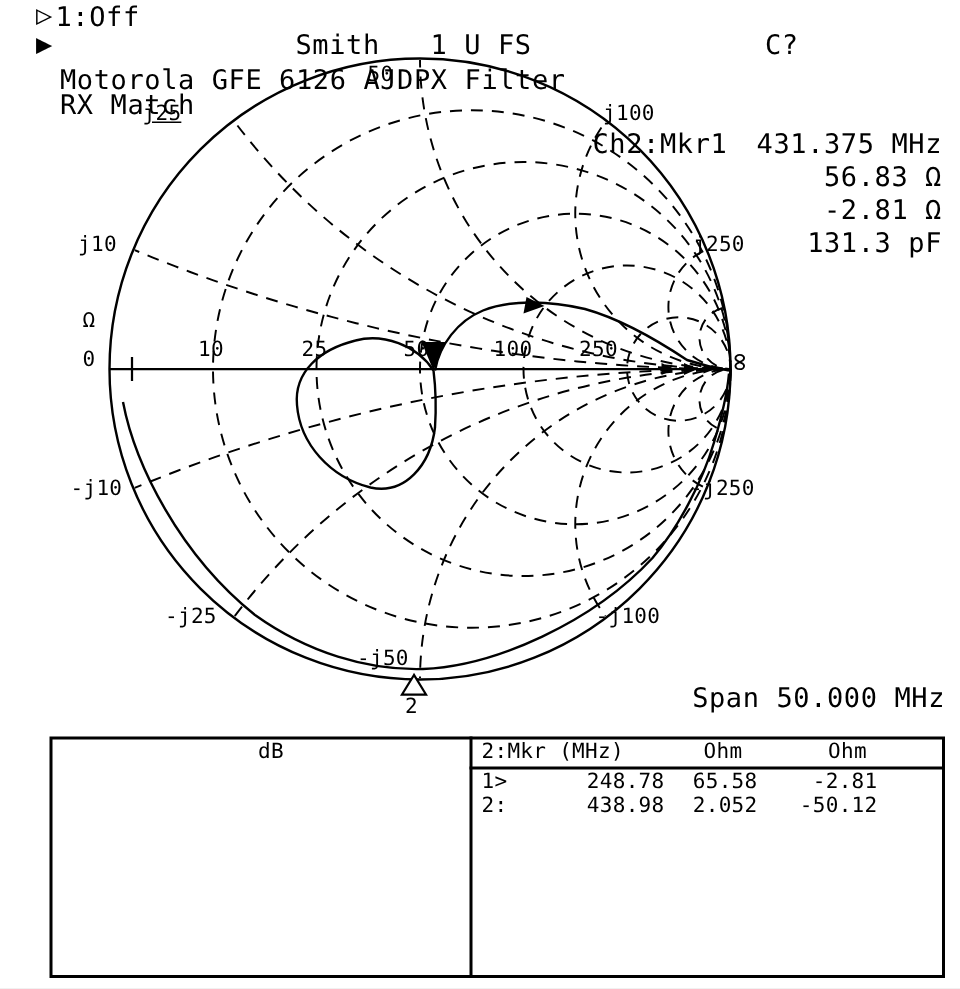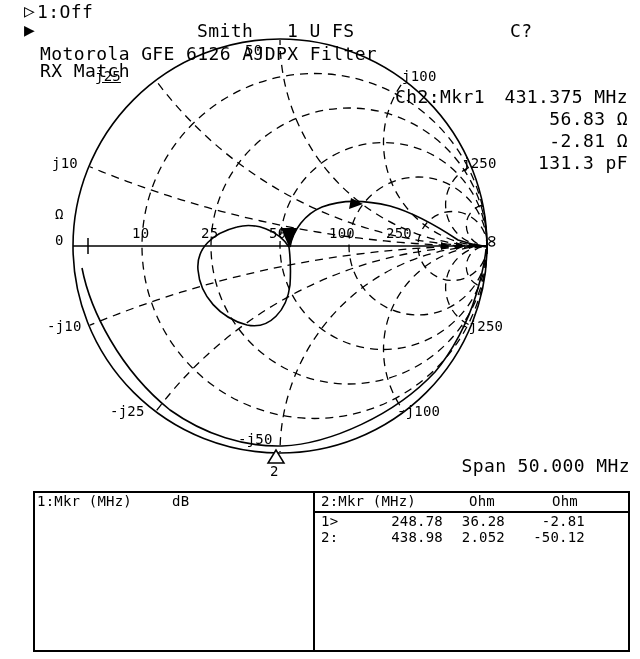--- a/index.html
+++ b/index.html
@@ -112,30 +112,29 @@
   <span class="s t17 rot90" style="left:487px;top:232px;font-size:19px;">∞</span>
 
   <span class="s t17" style="left:270px;top:464px;">2</span>
 
   <span class="s t18 ra" style="right:10px;top:457px;">Span 50.000 MHz</span>
 
   <div class="tblborder" style="left:33px;top:491px;width:597px;height:161px;"></div>
   <div class="bline" style="left:313px;top:491px;width:2px;height:161px;"></div>
   <div class="bline" style="left:313px;top:511px;width:317px;height:2px;"></div>
 
-  <span class="s t17" style="left:37px;top:494px;">1:Mkr (MHz)</span>
   <span class="s t17" style="left:172px;top:494px;">dB</span>
 
   <span class="s t17" style="left:321px;top:494px;">2:Mkr (MHz)</span>
   <span class="s t17" style="left:469px;top:494px;">Ohm</span>
   <span class="s t17" style="left:552px;top:494px;">Ohm</span>
 
   <span class="s t17" style="left:321px;top:514px;">1&gt;</span>
   <span class="s t17 ra" style="left:370px;top:514px;width:73px;">248.78</span>
-  <span class="s t17 ra" style="left:440px;top:514px;width:65px;">36.28</span>
+  <span class="s t17 ra" style="left:440px;top:514px;width:65px;">65.58</span>
   <span class="s t17 ra" style="left:515px;top:514px;width:70px;">-2.81</span>
 
   <span class="s t17" style="left:321px;top:530px;">2:</span>
   <span class="s t17 ra" style="left:370px;top:530px;width:73px;">438.98</span>
   <span class="s t17 ra" style="left:440px;top:530px;width:65px;">2.052</span>
   <span class="s t17 ra" style="left:515px;top:530px;width:70px;">-50.12</span>
 
 </div>
 
 </body></html>

